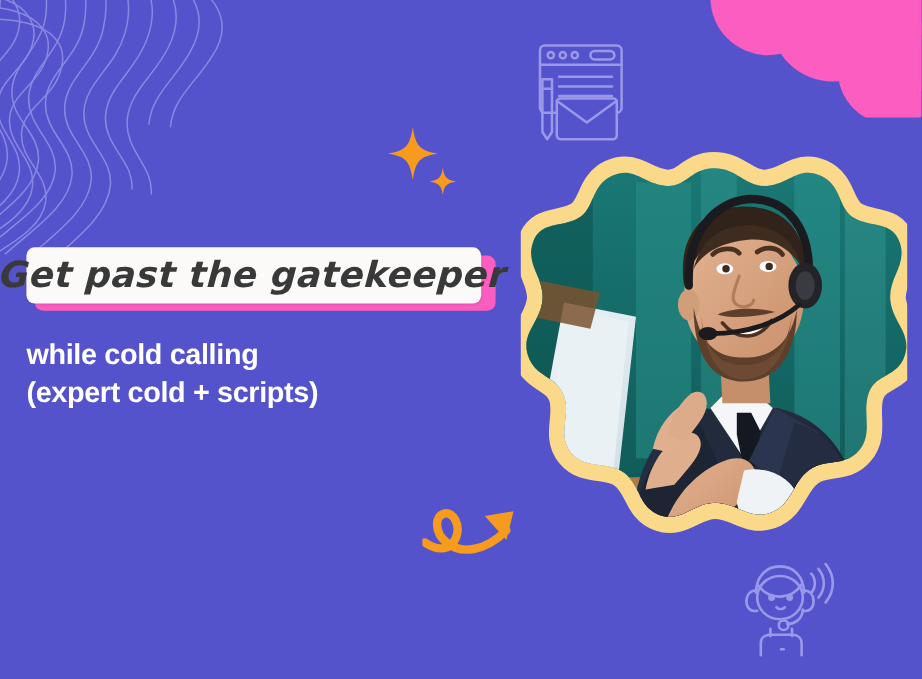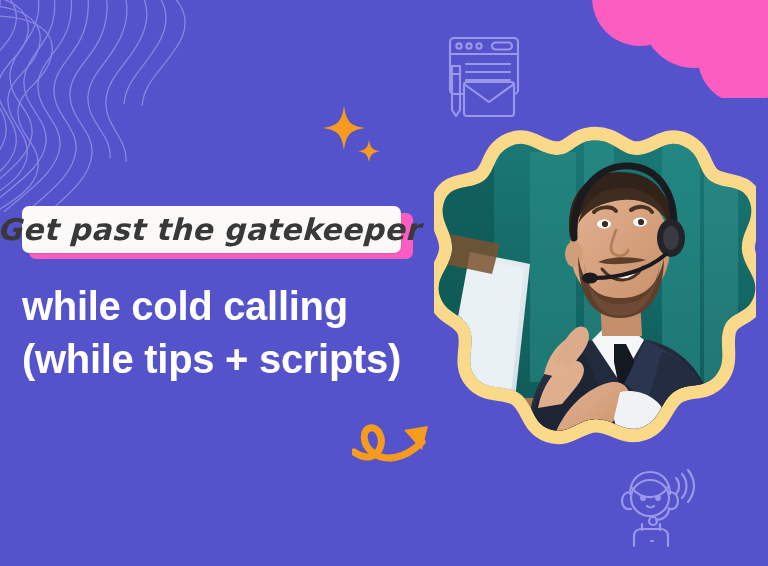--- a/index.html
+++ b/index.html
@@ -49,21 +49,21 @@
     font-size:30px;letter-spacing:.4px;
     color:#393939;white-space:nowrap;
     transform:skewX(-4deg);
   }
 
   .sub{
     margin-top:22px;
     color:#ffffff;
     font-family:"Liberation Sans",sans-serif;
     font-weight:700;
-    font-size:40px;
+    font-size:24px;
     line-height:1.32;
     letter-spacing:-.3px;
   }
   .sub-l1{display:block;}
   .sub-l2{display:block;}
 
   
   .photo-frame{
     position:absolute;left:434px;top:112px;width:322px;height:340px;
   }
@@ -169,21 +169,21 @@
 
   <div class="copy">
     <div class="hl-wrap">
       <div class="hl-shadow"></div>
       <div class="hl-box">
         <span class="hl-text">Get past the gatekeeper</span>
       </div>
     </div>
     <div class="sub">
       <span class="sub-l1">while cold calling</span>
-      <span class="sub-l2">(while tips + scripts)</span>
+      <span class="sub-l2">(expert cold + scripts)</span>
     </div>
   </div>
 
   <div class="photo-frame">
     <svg width="322" height="340" viewBox="0 0 322 340" fill="none">
       <defs>
 
         <path id="blobPath" d="
           M161 4
           C 181 4 188 20 206 18 C 224 16 232 2 250 10 C 268 18 264 36 278 44

